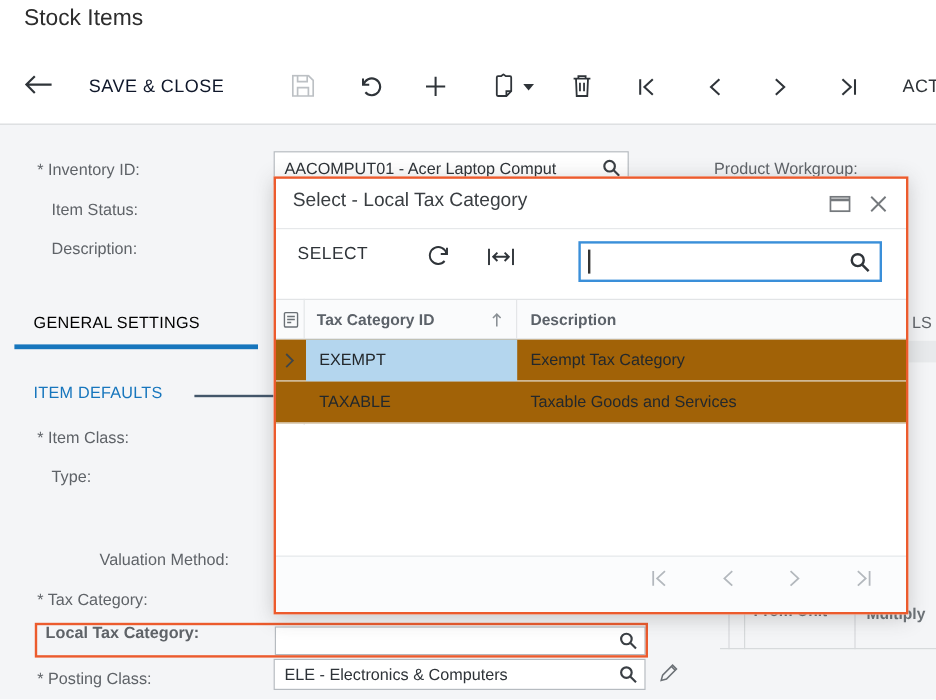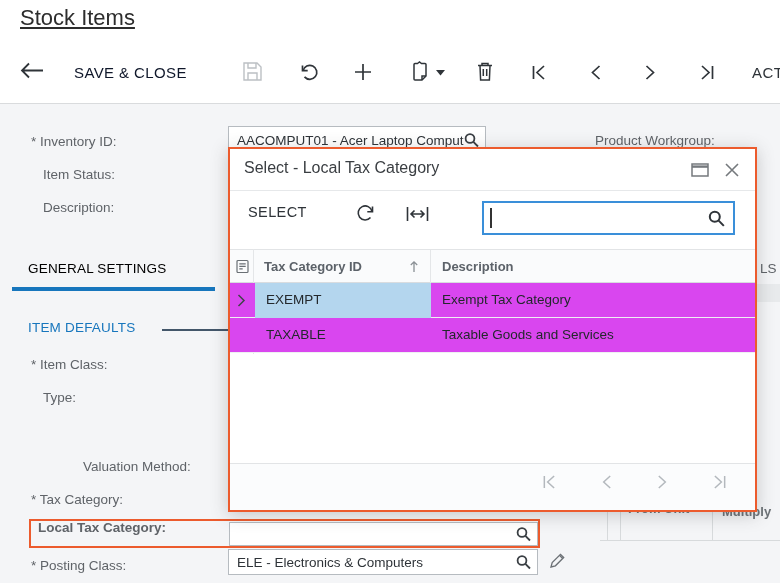--- a/index.html
+++ b/index.html
@@ -2,21 +2,21 @@
 <html><head>
 <meta charset="utf-8">
 <style>
   * { margin:0; padding:0; box-sizing:border-box; }
   html,body { width:780px; height:583px; }
   body { font-family:"Liberation Sans", sans-serif; background:#ffffff; position:relative; overflow:hidden; }
   .abs { position:absolute; }
   #stage { position:relative; width:780px; height:583px; overflow:hidden; background:#fff; }
 
   
-  .page-title { left:20px; top:5px; font-size:22px; color:#2d2d2d;text-decoration:underline; }
+  .page-title { left:20px; top:5px; font-size:19px; color:#2d2d2d; }
   .tbtn { display:flex; align-items:center; justify-content:center; cursor:pointer; }
   .tb-text { font-size:15px; letter-spacing:.4px; color:#2e3338; }
   .tb-text.disabled { color:#0f172a; }
 
   
   .content-bg { left:0; top:103px; width:780px; height:480px; background:#f4f5f7; border-top:1px solid #d9dbdd; }
 
   
   .lbl { font-size:13.5px; color:#5f6368; white-space:nowrap; }
   .field { background:#fff; border:1px solid #b6bbc0; font-size:13.5px; color:#2e3338; display:flex; align-items:center; padding:0 24px 0 8px; overflow:hidden; white-space:nowrap; }
@@ -32,21 +32,21 @@
   
   .modal { left:228px; top:147px; width:529px; height:365px; background:#fff; border:2px solid #ec5b2d; z-index:10; box-shadow:0 3px 16px rgba(60,60,60,.25); }
   .modal-title { left:14px; top:10px; font-size:16px; color:#3a3e42; }
   .m-divider { left:0; top:41px; width:525px; height:1px; background:#e6e8ea; }
   .m-select { left:18px; top:55px; font-size:14.5px; color:#2e3338; letter-spacing:.4px; cursor:pointer; }
   .m-search { left:252px; top:52px; width:253px; height:34px; background:#fff; border:2px solid #3a8fd9; }
   .m-caret { left:6px; top:5px; width:1.5px; height:20px; background:#333; }
   .grid-hdr { left:0; top:100px; width:525px; height:34px; background:#fafbfc; border-top:1px solid #e2e4e6; border-bottom:1px solid #d9dcdf; }
   .gh-text { font-size:13px; font-weight:bold; color:#5c6269; white-space:nowrap; }
   .grid-vline { background:#e4e6e8; width:1px; }
-  .grow { left:0; width:525px; height:35px; border-bottom:1px solid #eef0f2; background:#d946ef; cursor:pointer; }
+  .grow { left:0; width:525px; height:35px; border-bottom:1px solid #eef0f2; background:#a16207; cursor:pointer; }
   .grow .cell-id { position:absolute; left:25px; top:0; width:176px; height:35px; }
   .grow .cell-id.sel { background:#b4d6ee; }
   .cell-text { position:absolute; top:9px; font-size:13.5px; color:#23282c; white-space:nowrap; }
   .grid-bottom { left:0; top:314px; width:525px; height:1px; background:#e2e4e6; }
   .m-footer { left:0; top:315px; width:525px; height:46px; background:#fbfcfd; }
 
   
   .bg-vline { width:1px; background:#d7dadc; z-index:1; }
   .bg-hline { height:1px; background:#d7dadc; z-index:1; }
   .bg-colhdr { font-size:13px; font-weight:bold; color:#6d7378; z-index:1; line-height:17px; }
@@ -144,21 +144,21 @@
         </svg>
       </span>
   </div>
   <div class="abs tbtn" style="left:752px; top:64px; width:28px; overflow:hidden; justify-content:flex-start;">
     <span class="tb-text">ACTIONS</span>
   </div>
 
   <div class="abs content-bg"></div>
 
   <div class="abs lbl" style="left:31px; top:134px; z-index:1;">* Inventory ID:</div>
-  <div class="abs field" style="left:228px; top:126px; width:258px; height:28px; z-index:1;">
+  <div class="abs field" style="left:228px; top:126px; width:296px; height:28px; z-index:1;">
     <span>AACOMPUT01 - Acer Laptop Comput</span>
     <span class="mag">
         <svg width="15" height="15" viewBox="0 0 15 15" fill="none" stroke="#3a3f44" stroke-width="1.8">
           <circle cx="6" cy="6" r="4.4"></circle>
           <path d="M9.4 9.4 14 14"></path>
         </svg>
       </span>
   </div>
   <div class="abs lbl" style="left:43px; top:167px; z-index:1;">Item Status:</div>
   <div class="abs lbl" style="left:43px; top:200px; z-index:1;">Description:</div>

